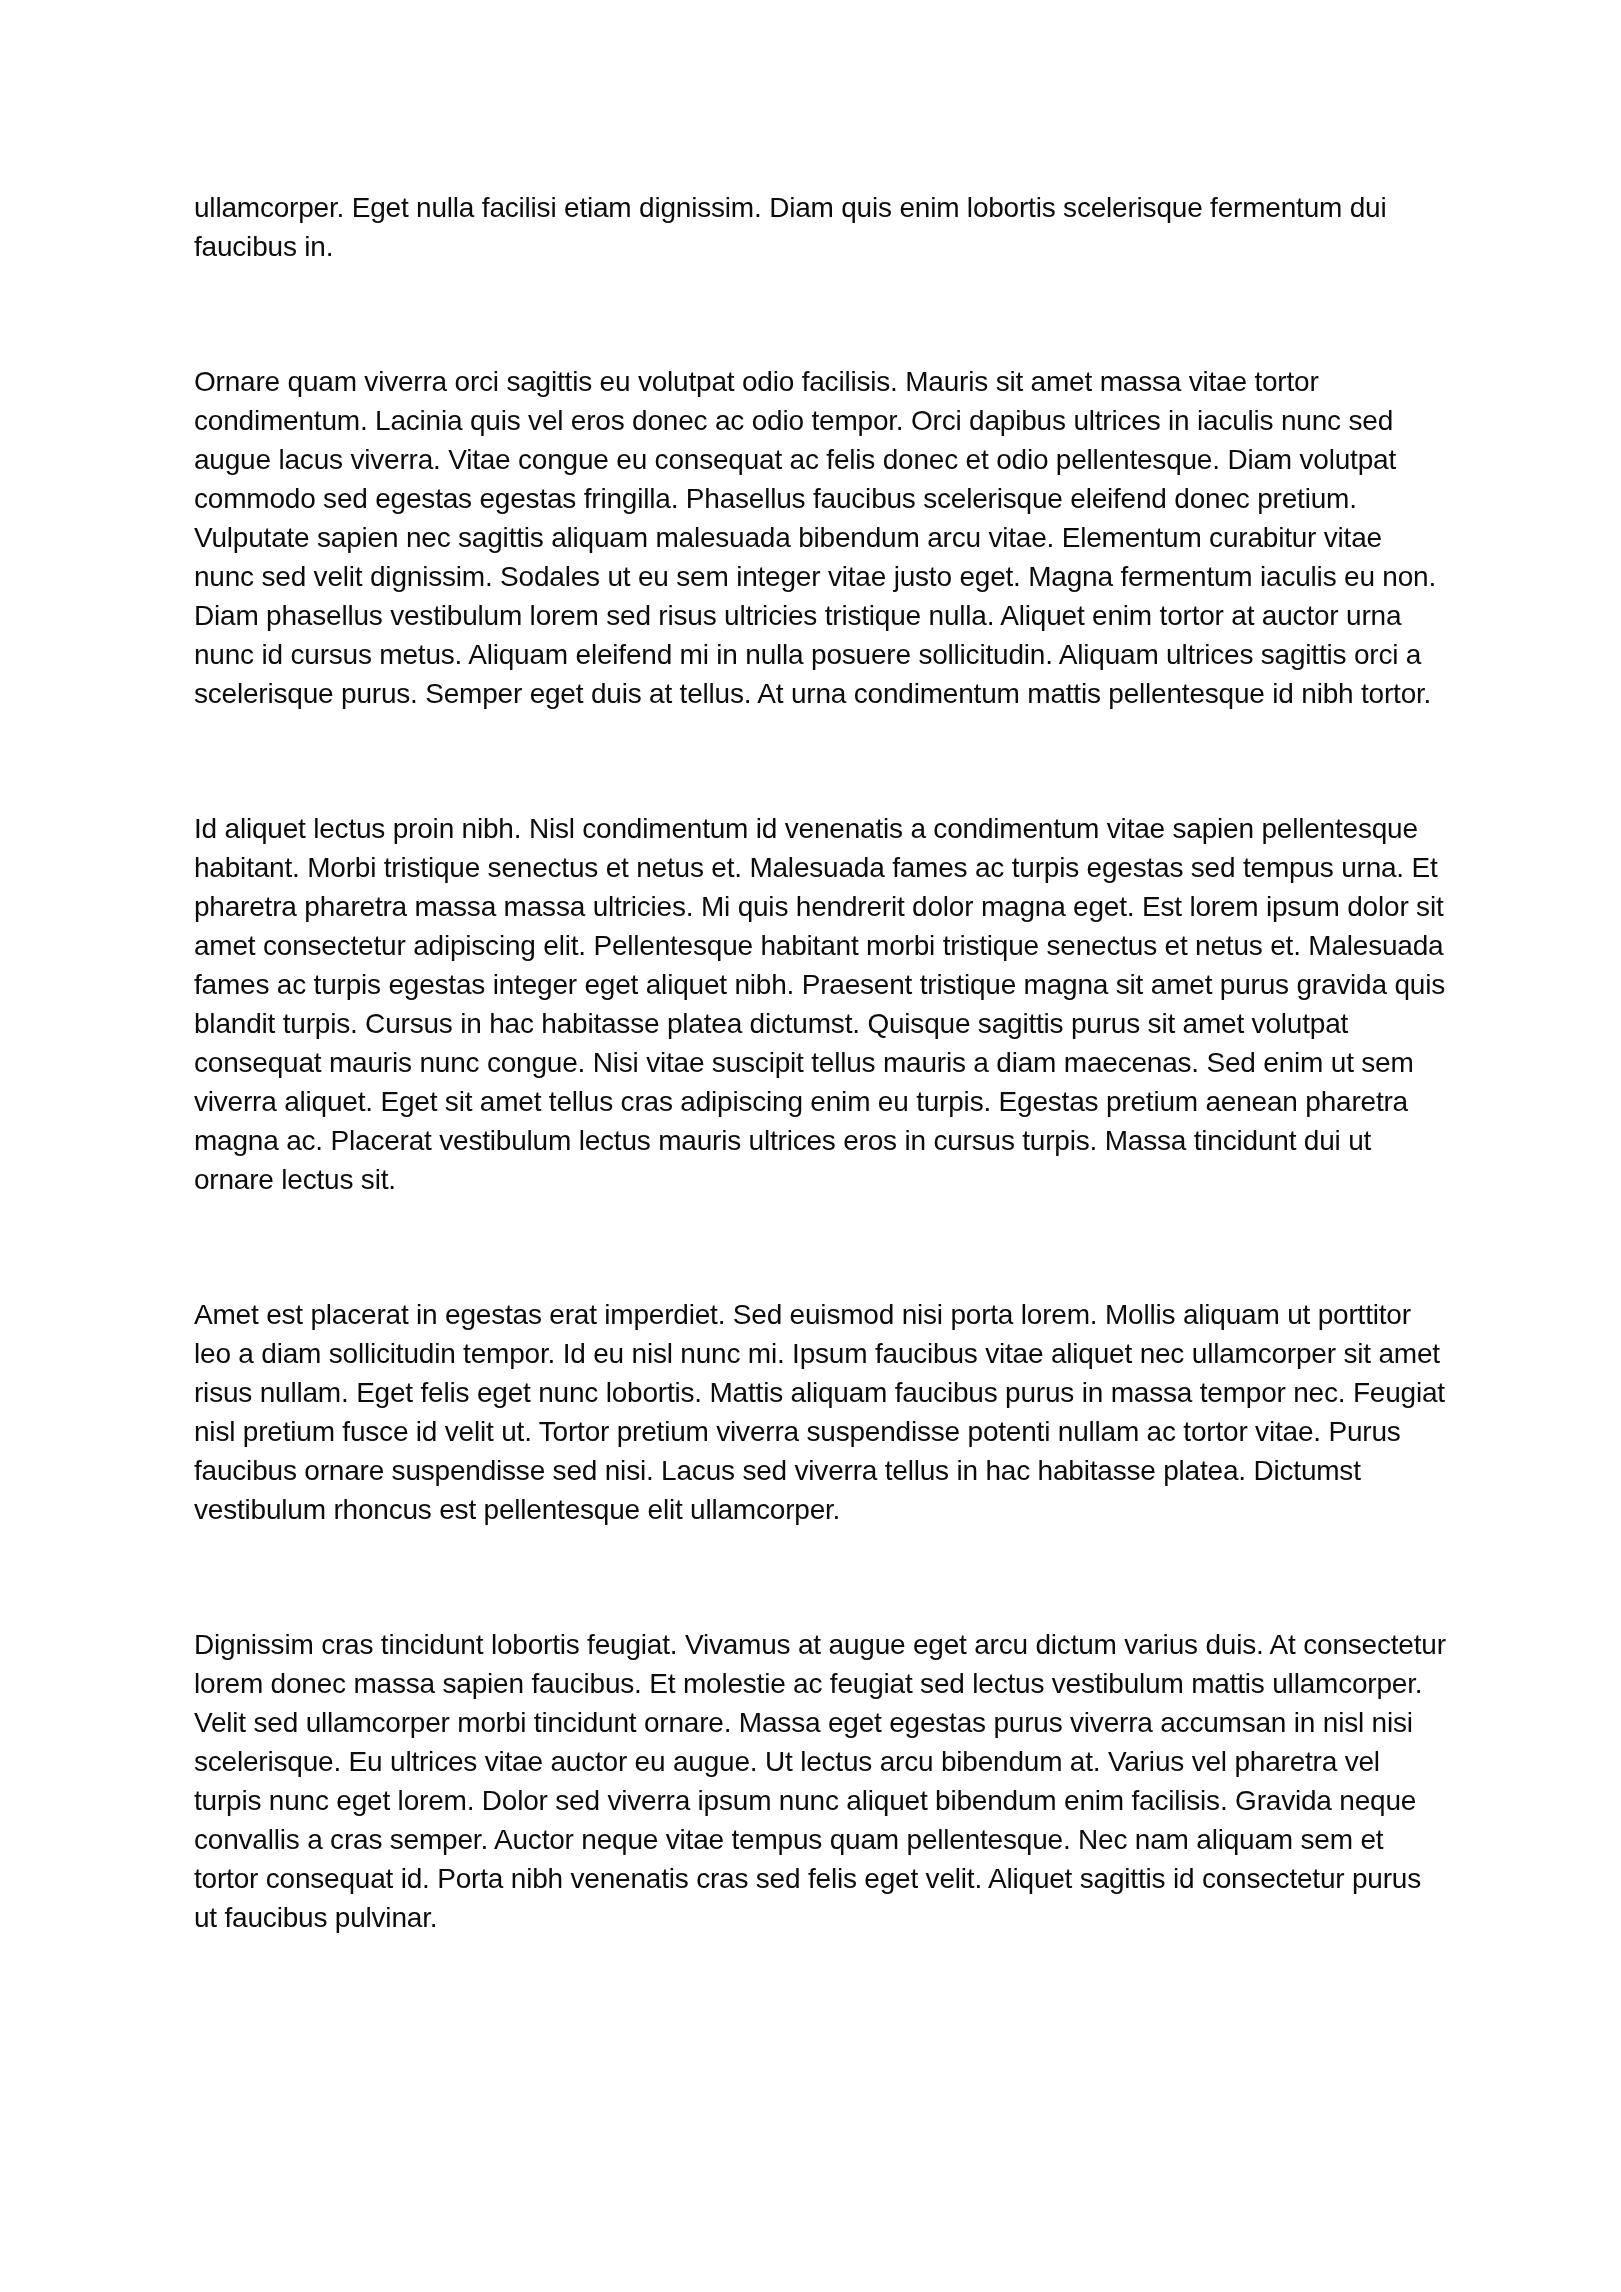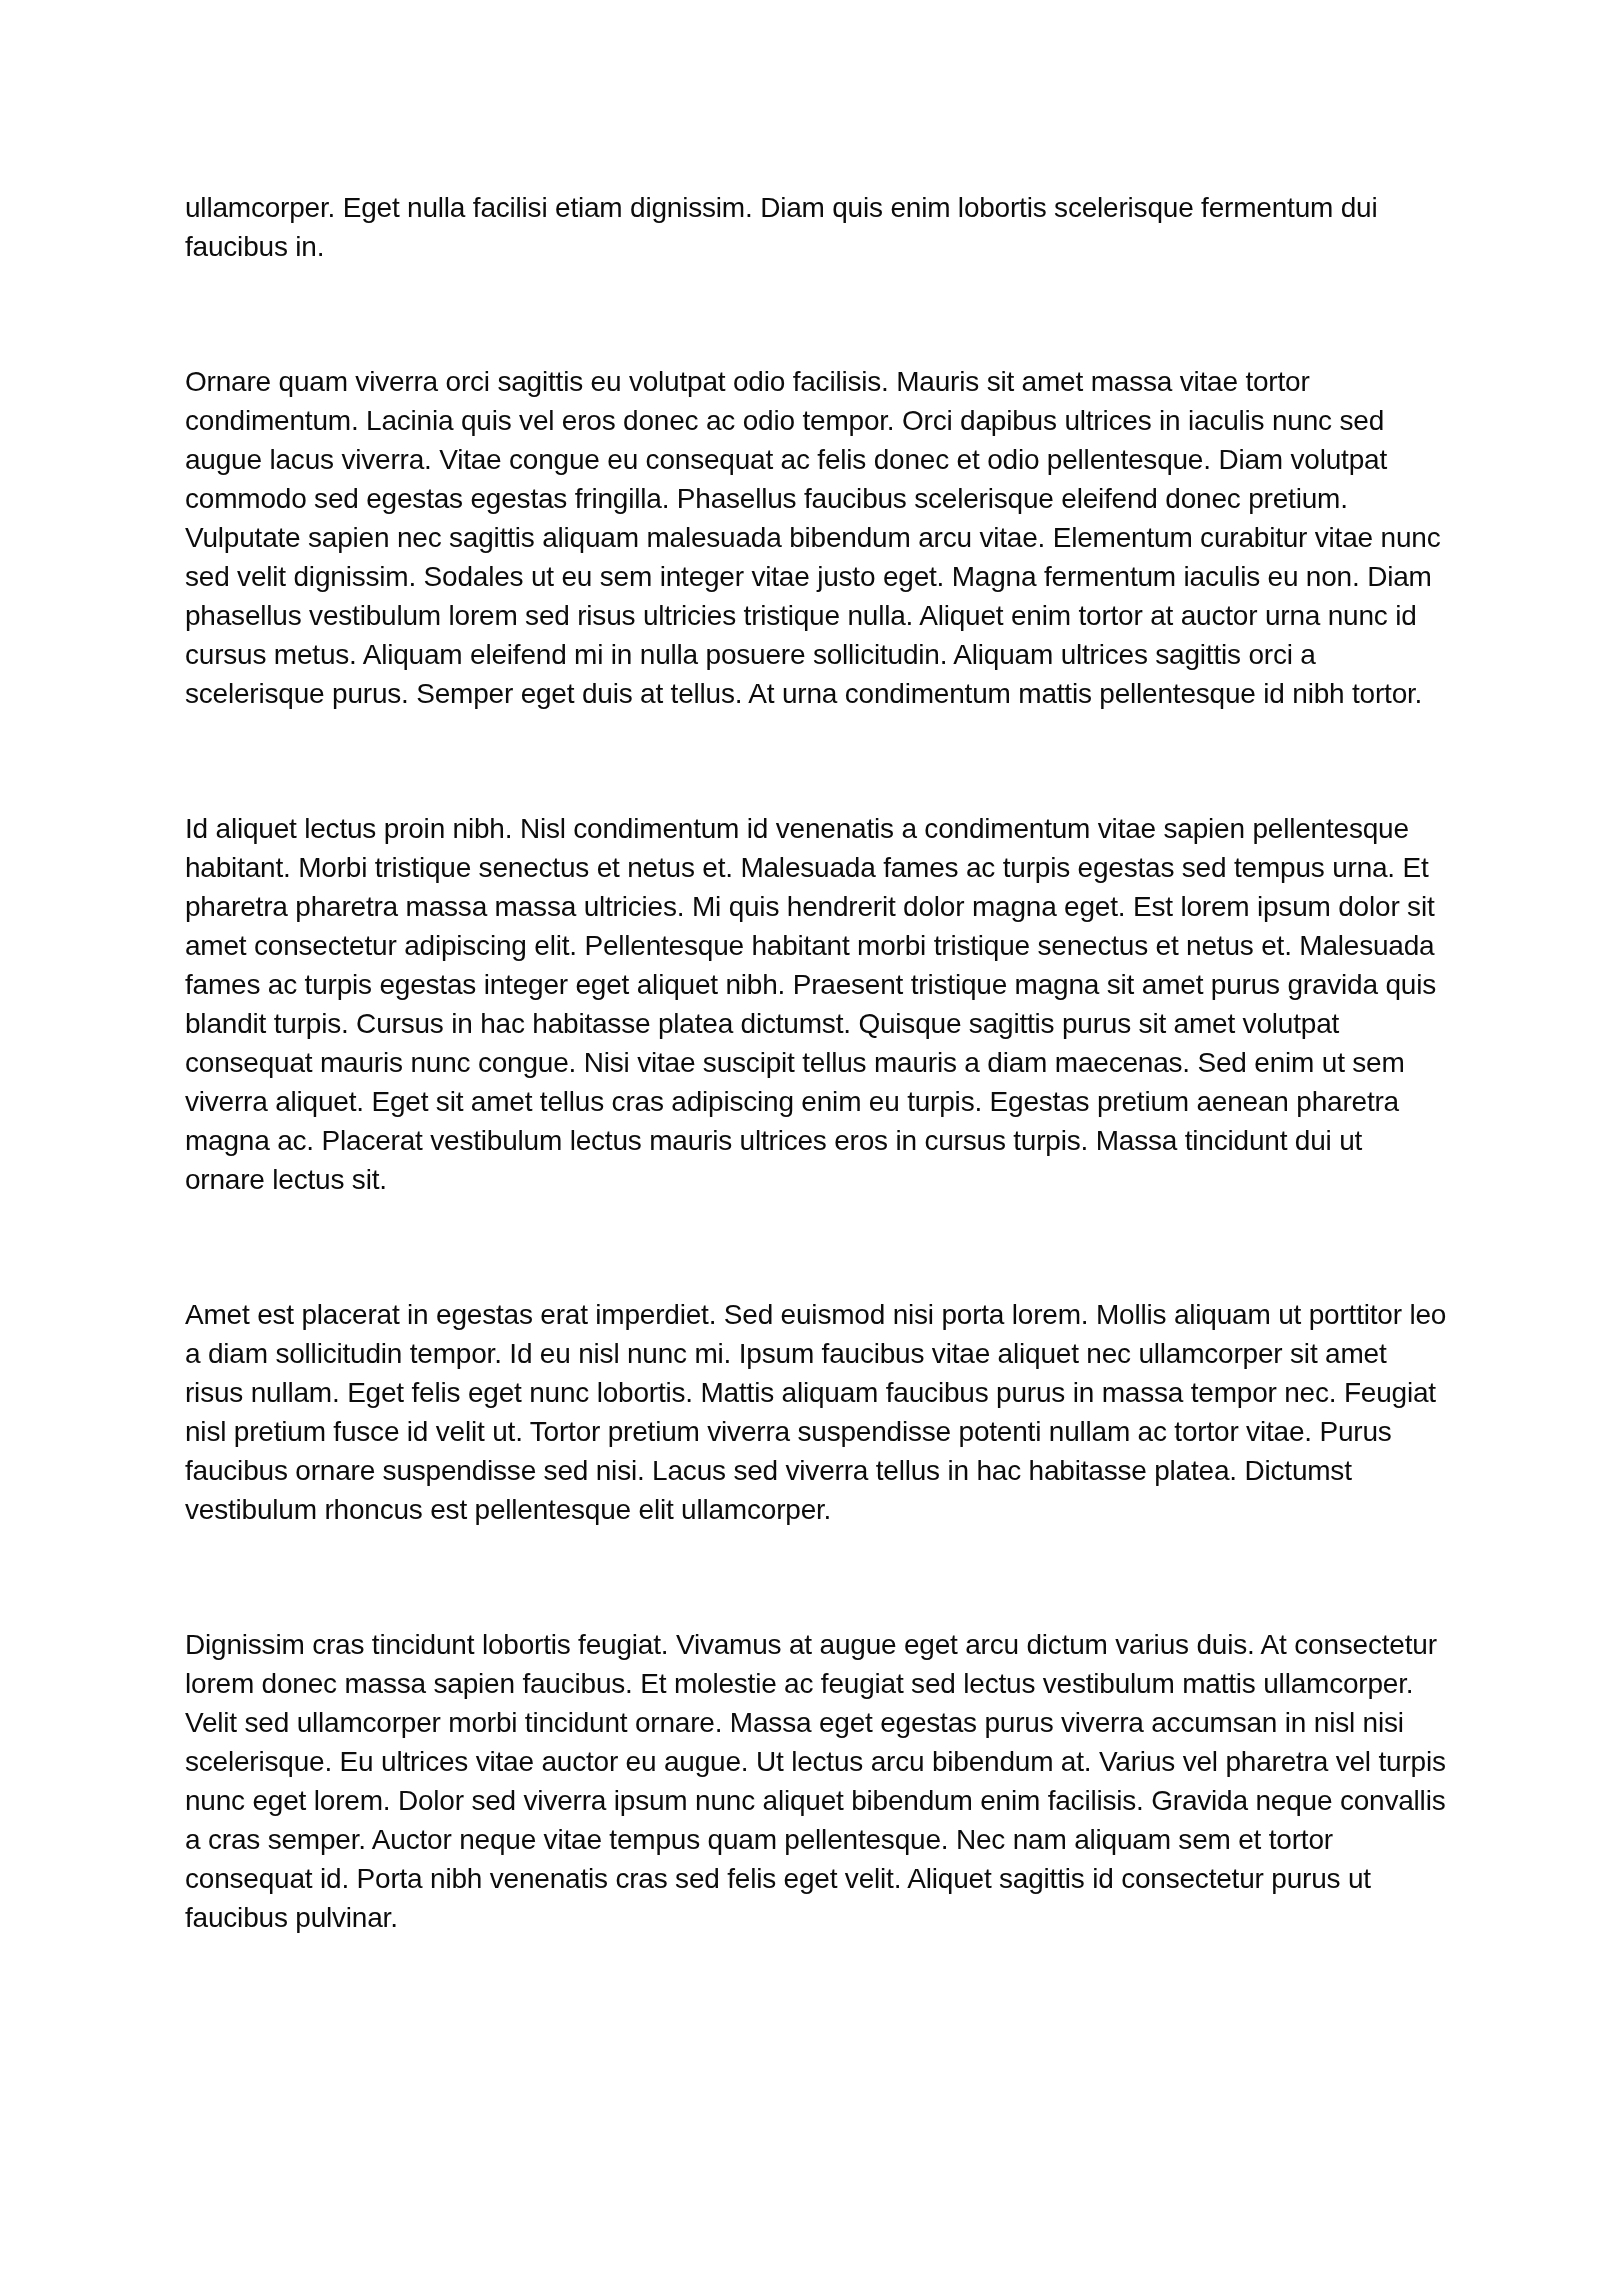--- a/index.html
+++ b/index.html
@@ -15,21 +15,21 @@
     background: var(--page-bg, #ffffff);
     padding: 188px 174px 0 185px;
     overflow: hidden;
   }
   .para {
     font-family: "Liberation Sans", "DejaVu Sans", sans-serif;
     font-size: 28px;
     line-height: 39px;
     letter-spacing: -0.2px;
     color: var(--text-color, #0c0c0c);
-    margin: 0 0 96px 0;
+    margin: 0 0 96px 9px;
     text-align: left;
     max-width: 1264px;
   }
 </style>
 </head>
 <body>
 
 <div class="page">
   <p class="para">ullamcorper. Eget nulla facilisi etiam dignissim. Diam quis enim lobortis scelerisque fermentum dui faucibus in.</p>
   <p class="para">Ornare quam viverra orci sagittis eu volutpat odio facilisis. Mauris sit amet massa vitae tortor condimentum. Lacinia quis vel eros donec ac odio tempor. Orci dapibus ultrices in iaculis nunc sed augue lacus viverra. Vitae congue eu consequat ac felis donec et odio pellentesque. Diam volutpat commodo sed egestas egestas fringilla. Phasellus faucibus scelerisque eleifend donec pretium. Vulputate sapien nec sagittis aliquam malesuada bibendum arcu vitae. Elementum curabitur vitae nunc sed velit dignissim. Sodales ut eu sem integer vitae justo eget. Magna fermentum iaculis eu non. Diam phasellus vestibulum lorem sed risus ultricies tristique nulla. Aliquet enim tortor at auctor urna nunc id cursus metus. Aliquam eleifend mi in nulla posuere sollicitudin. Aliquam ultrices sagittis orci a scelerisque purus. Semper eget duis at tellus. At urna condimentum mattis pellentesque id nibh tortor.</p>

